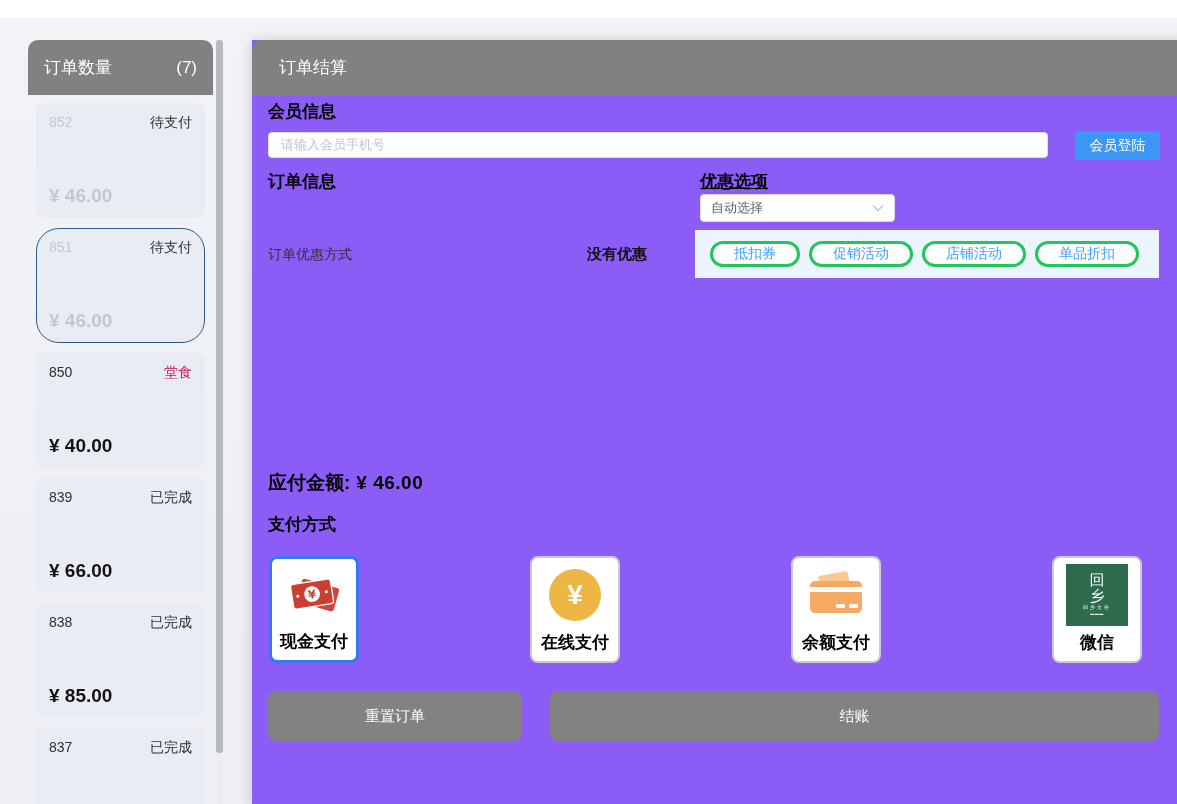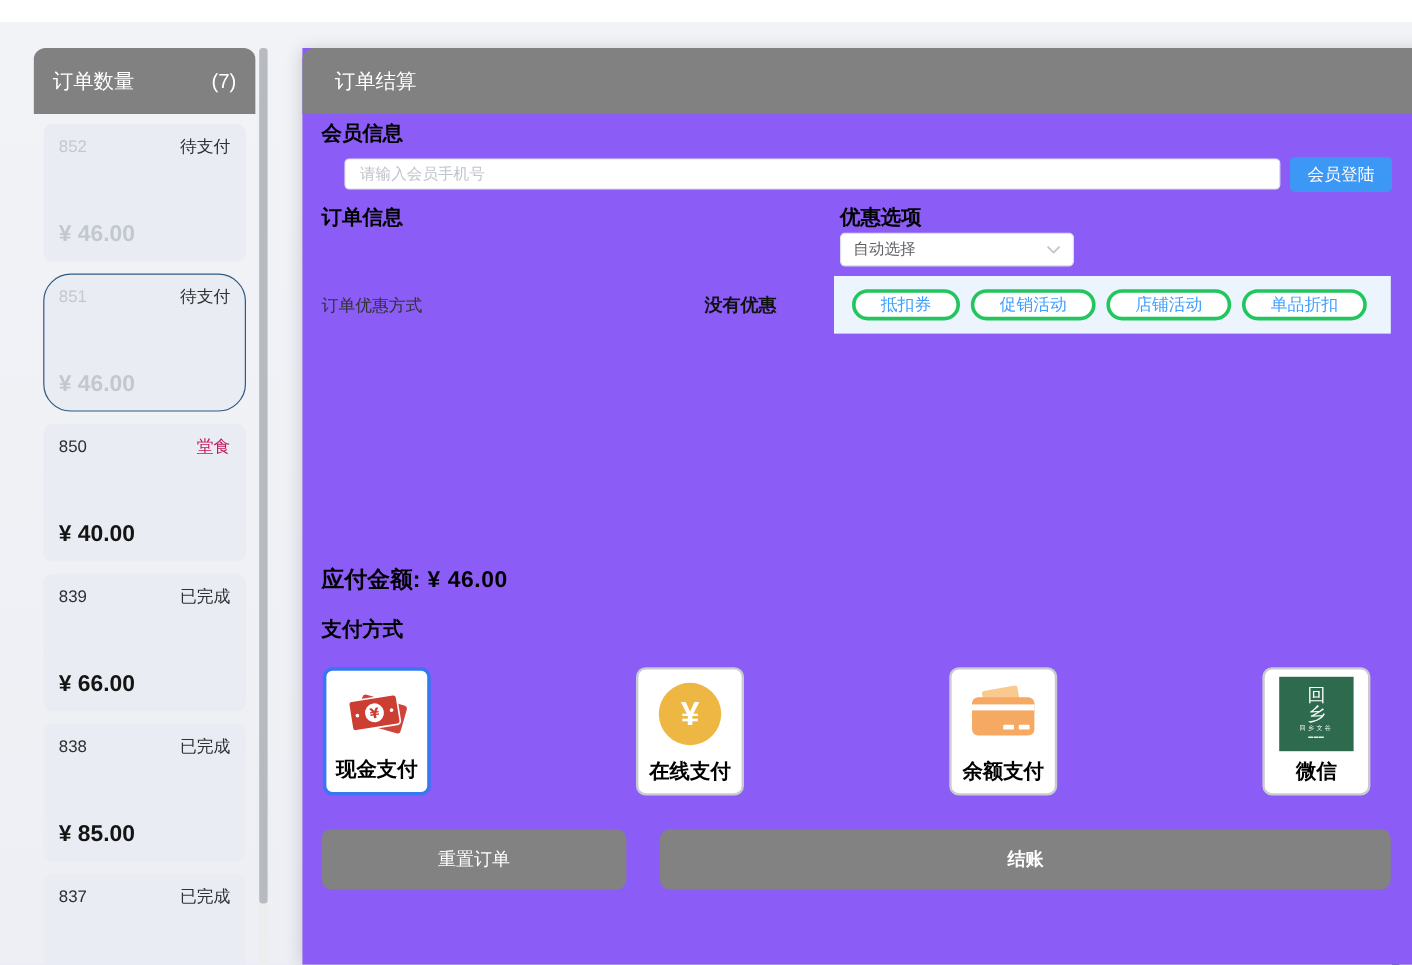--- a/index.html
+++ b/index.html
@@ -32,21 +32,21 @@
     display:flex; align-items:center; color:#fff; }
   .dialog-title { font-size:17px; padding-left:27px; }
   .dialog-close { margin-left:auto; margin-right:26px; font-size:28px; line-height:1; color:#fff;
     cursor:pointer; font-weight:300; }
   .navy-edge { position:absolute; left:1160px; top:95px; width:6px; height:709px; background:#14395f; }
 
   .h-section { position:absolute; font-size:17px; font-weight:bold; color:#000; }
 
   .member-input { position:absolute; left:16px; top:92px; width:780px; height:26px;
     border:1px solid #dcdfe6; border-radius:4px; padding:0 12px; font-size:13px; color:#333;
-    font-family:Liberation Serif, serif; outline:none;margin-left:19px; }
+    font-family:Liberation Serif, serif; outline:none; }
   .member-input::placeholder { color:#c0c4cc; }
   .login-btn { position:absolute; left:823px; top:91px; width:85px; height:29px; background:#3d97f5;
     color:#fff; border:none; border-radius:4px; font-size:14px; cursor:pointer; font-family:inherit; }
 
   .info-row { position:absolute; left:16px; display:flex; align-items:center; }
   .info-label-b { font-size:15px; font-weight:bold; color:#111; width:319px; }
   .info-label-n { font-size:14px; color:#303133; width:319px; }
   .info-value   { font-size:17px; color:#1c1c1c; letter-spacing:1px; }
   .info-value-b { font-size:15px; font-weight:bold; color:#111; }
   .refresh { margin-left:14px; display:inline-flex; cursor:pointer; }
@@ -76,21 +76,21 @@
   .hx-logo { width:62px; height:62px; background:#2d6a4e; color:#fff; display:flex; flex-direction:column;
     align-items:center; justify-content:center; gap:1px; }
   .hx-logo .g1 { font-size:15px; line-height:1; }
   .hx-logo .g2 { font-size:15px; line-height:1; }
   .hx-logo .g3 { font-size:5px; letter-spacing:2px; line-height:1.4; }
   .hx-logo .g4 { font-size:4px; letter-spacing:0.5px; line-height:1.2; opacity:.9; }
 
   .footer-btn { position:absolute; top:651px; height:50px; background:#828282; border:none;
     border-radius:8px; color:#fff; font-size:15px; cursor:pointer; font-family:inherit; }
   .btn-reset { left:16px; width:254px; }
-  .btn-checkout { left:298px; width:609px;font-weight:bold; }
+  .btn-checkout { left:298px; width:609px; }
 </style>
 </head>
 <body>
 
 <div class="sidebar">
   <div class="sidebar-header">
     <span>订单数量</span>
     <span>(7)</span>
   </div>
   <div class="order-list">
@@ -159,21 +159,21 @@
   <div class="h-section" style="left:16px; top:60px;">会员信息</div>
   <input class="member-input" type="text" placeholder="请输入会员手机号" style="">
   <button class="login-btn">会员登陆</button>
 
   <div class="h-section" style="left:16px; top:130px;">订单信息</div>
   <div class="info-row" style="top:205px;">
     <span class="info-label-n">订单优惠方式</span>
     <span class="info-value-b">没有优惠</span>
   </div>
 
-  <div class="h-section" style="left:448px; top:130px;">优惠选项</div>
+  <div class="h-section" style="left:448px; top:130px;text-decoration:underline;">优惠选项</div>
   <div class="opt-select">
     <span>自动选择</span>
     <span class="chev">
       <svg width="12" height="8" viewBox="0 0 12 8" fill="none" stroke="#c0c4cc" stroke-width="1.5">
         <polyline points="1,1.5 6,6.5 11,1.5"></polyline>
       </svg>
     </span>
   </div>
   <div class="discount-strip">
     <button class="pill-btn">抵扣券</button>

